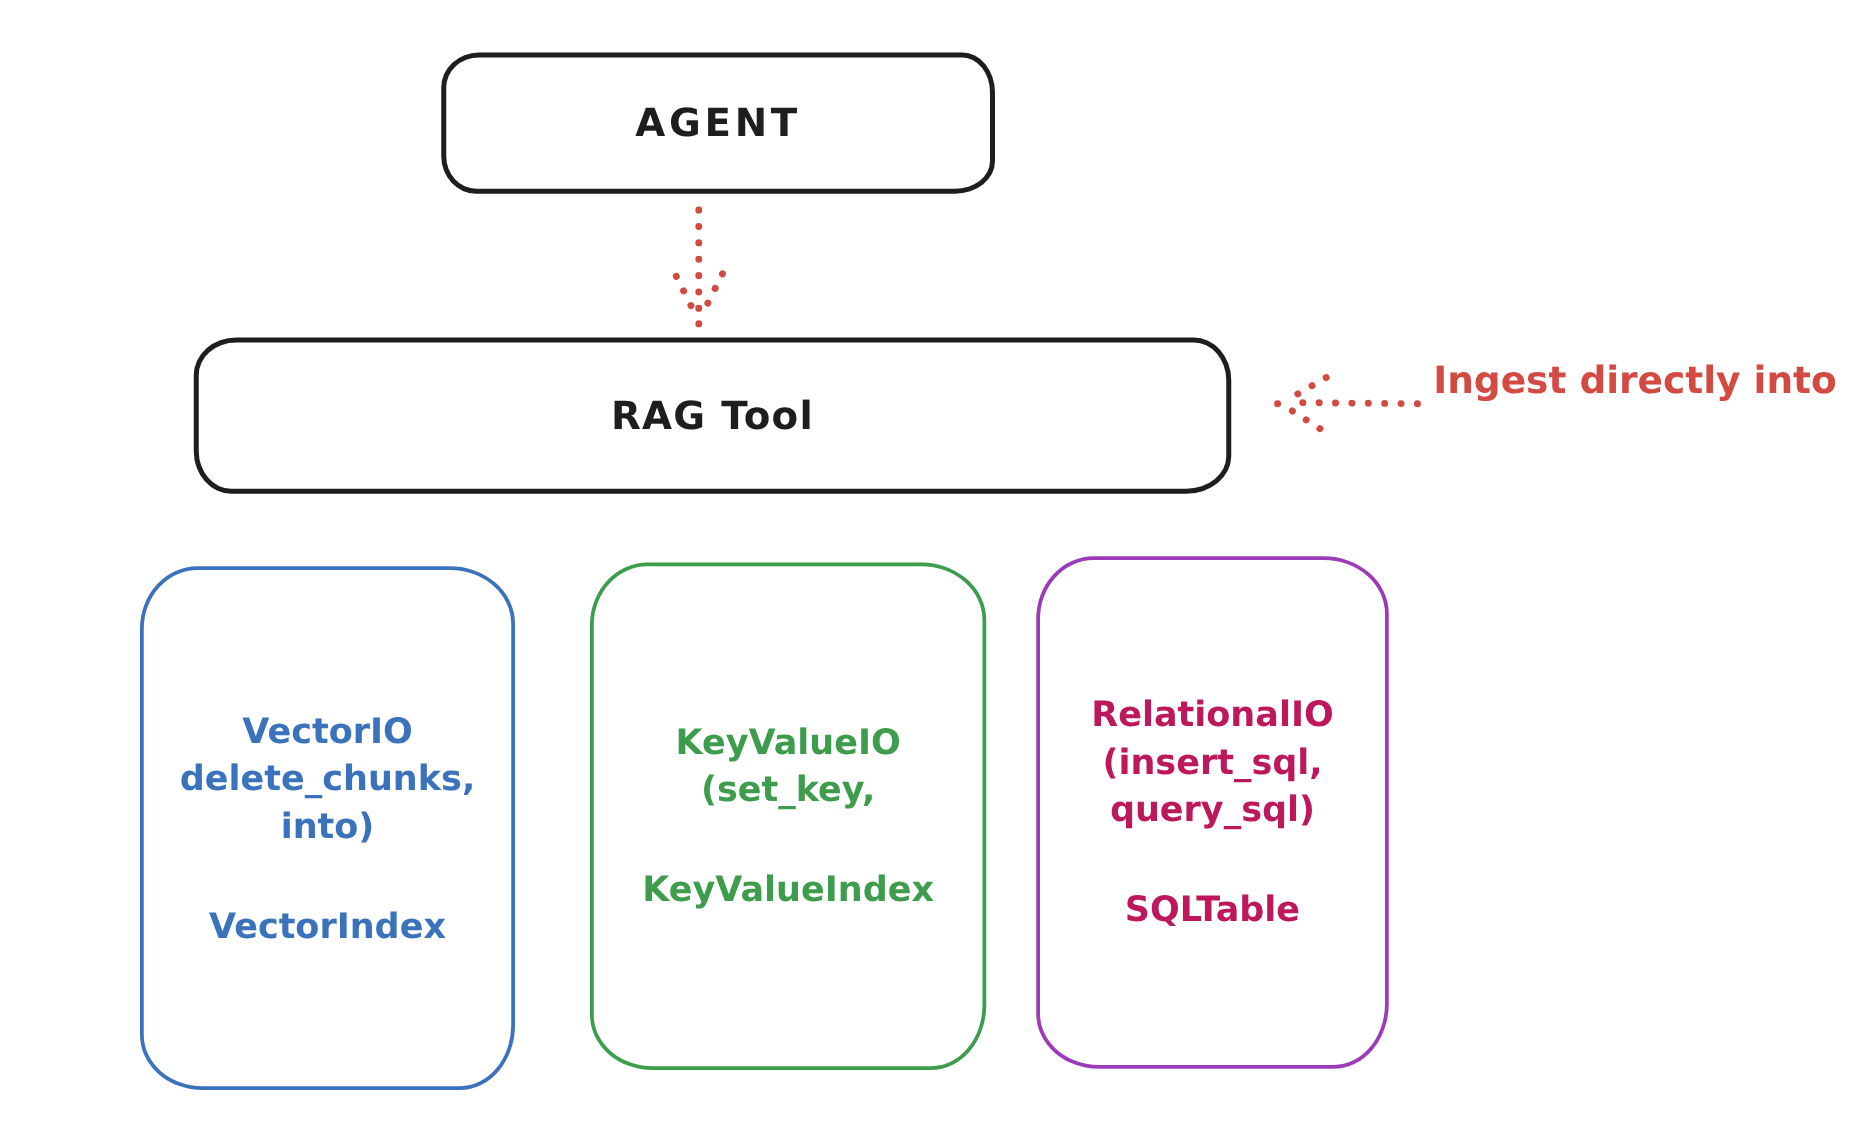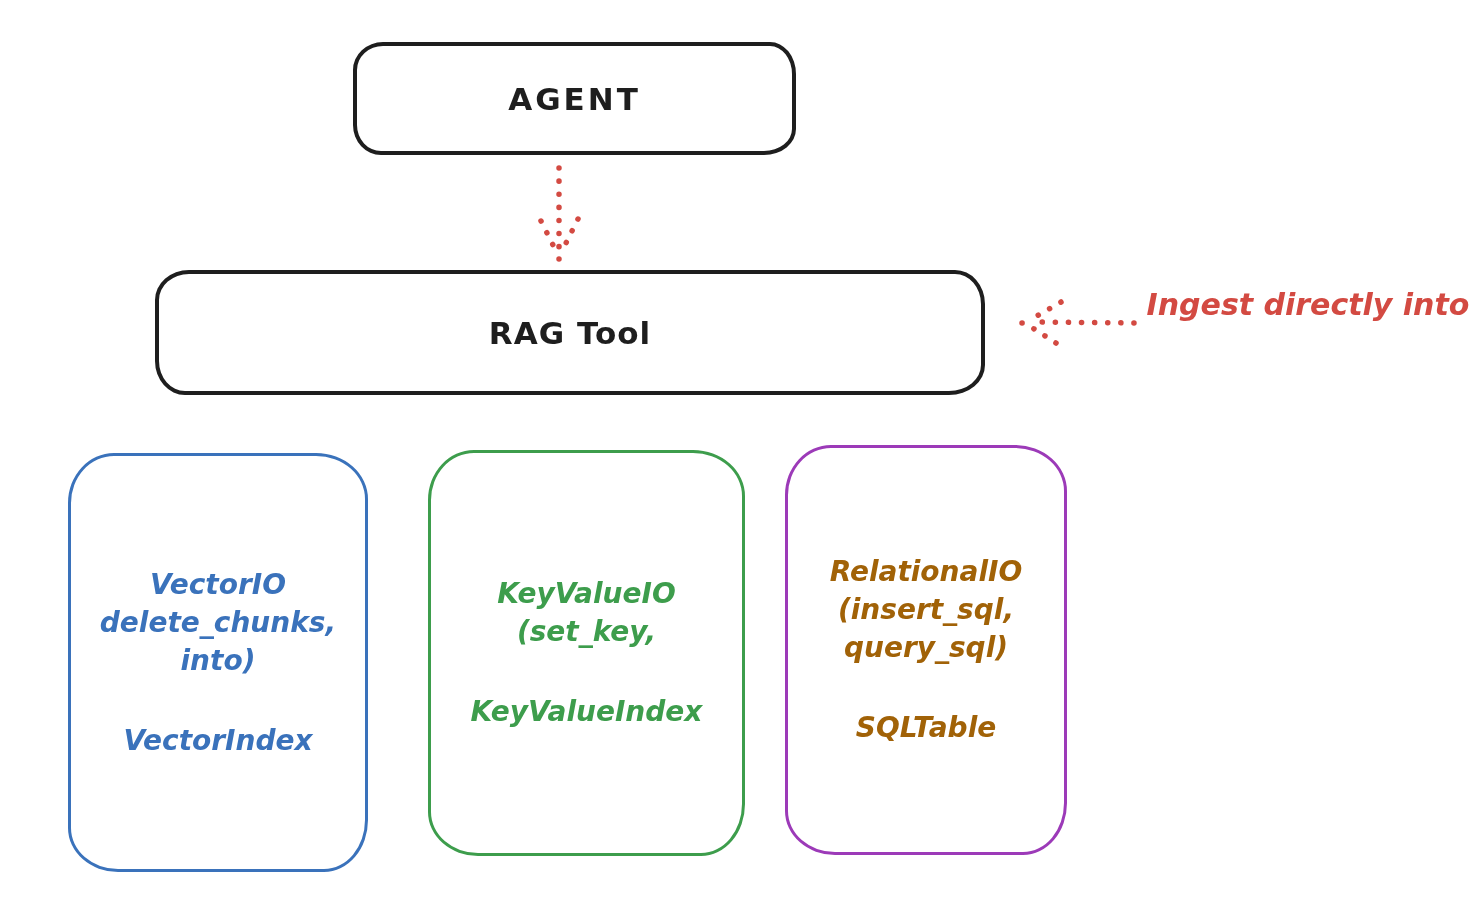--- a/index.html
+++ b/index.html
@@ -42,58 +42,59 @@
     border-radius: 34px 30px 36px 30px / 30px 34px 30px 34px;
     letter-spacing: 1px;
   }
   .io-box {
     border-radius: 46px 52px 44px 50px / 50px 46px 52px 44px;
     flex-direction: column;
     font-size: 28px;
     font-weight: 700;
     line-height: 38px;
     background: #ffffff;
+    margin-left: 44px;
   }
   .io-box .index-label {
     margin-top: 42px;
   }
   .box-vector {
     left: 68px; top: 453px;
     width: 300px; height: 419px;
     border: 3.5px solid #3a72bb;
     color: #3a72bb;
   }
   .box-keyvalue {
     left: 428px; top: 450px;
     width: 317px; height: 406px;
     border: 3.5px solid #3d9d4c;
     color: #3d9d4c;
   }
   .box-relational {
     left: 785px; top: 445px;
     width: 282px; height: 410px;
     border: 3.5px solid #9c3ab8;
-    color: #a16207;
+    color: #be185d;
   }
   .annotation {
     position: absolute;
     left: 1138px; top: 285px;
     width: 340px;
     text-align: center;
     color: #d34a42;
     font-size: 30px;
     font-weight: 700;
     line-height: 40px;
   }
   .arrows-layer {
     position: absolute;
     left: 0; top: 0;
     pointer-events: none;
   }
-  .line { display: block; font-style: italic; }
+  .line { display: block; }
 </style>
 </head>
 <body>
 
 <div class="canvas">
 
   <div class="box box-black box-rag">
     <span>RAG Tool</span>
   </div>
 

